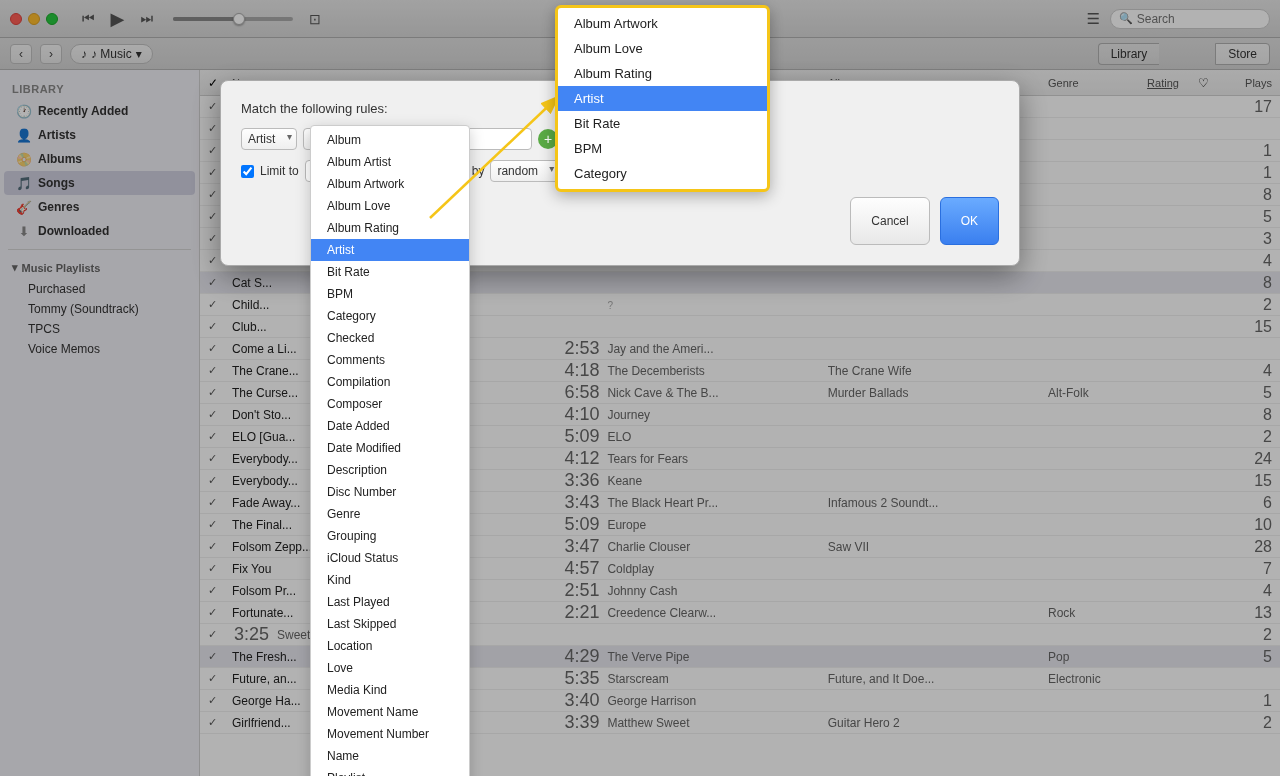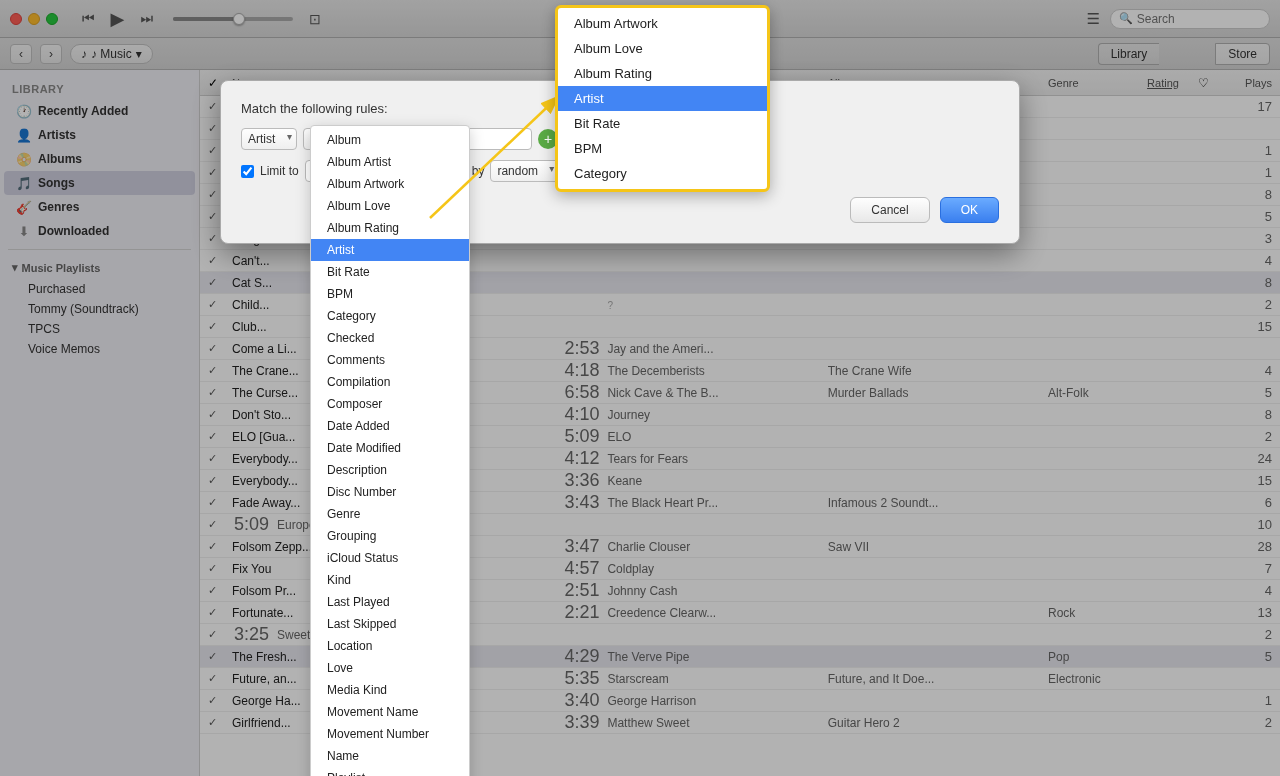--- a/index.html
+++ b/index.html
@@ -68,40 +68,40 @@
     .song-row.highlighted { background: #e8e8f0; }
     .song-row .col-check { font-size: 11px; color: #555; display: flex; align-items: center; }
     .checkmark { color: #555; font-size: 11px; }
     .song-name { flex: 3; min-width: 0; font-size: 12px; color: #222; white-space: nowrap; overflow: hidden; text-overflow: ellipsis; }
     .song-time { width: 45px; flex-shrink: 0; font-size: 18px; color: #666; text-align: right; padding-right: 8px; }
     .song-artist { flex: 2; min-width: 0; font-size: 12px; color: #666; white-space: nowrap; overflow: hidden; text-overflow: ellipsis; }
     .song-album { flex: 2; min-width: 0; font-size: 12px; color: #666; white-space: nowrap; overflow: hidden; text-overflow: ellipsis; }
     .song-genre { width: 80px; flex-shrink: 0; font-size: 12px; color: #666; white-space: nowrap; overflow: hidden; text-overflow: ellipsis; }
     .song-rating { width: 70px; flex-shrink: 0; text-align: center; }
     .song-heart { width: 24px; flex-shrink: 0; }
-    .song-plays { width: 50px; flex-shrink: 0; font-size: 13px; color: #666; text-align: right; }
+    .song-plays { width: 50px; flex-shrink: 0; font-size: 16px; color: #666; text-align: right; }
     .icloud-question { color: #aaa; font-size: 10px; }
 
     
     .overlay-backdrop { position: fixed; top: 0; left: 0; width: 1280px; height: 776px; background: rgba(0,0,0,0.3); z-index: 50; }
 
     
     .smart-dialog { position: fixed; top: 80px; left: 220px; width: 800px; background: #f0f0f0; border: 1px solid #aaa; border-radius: 8px; box-shadow: 0 10px 30px rgba(0,0,0,0.4); z-index: 100; padding: 20px; }
     .dialog-title { font-size: 13px; color: #333; margin-bottom: 12px; }
     .rule-row { display: flex; align-items: center; gap: 6px; margin-bottom: 10px; }
     .rule-select { background: linear-gradient(to bottom, #fefefe, #efefef); border: 1px solid #bbb; border-radius: 4px; padding: 3px 20px 3px 6px; font-size: 12px; color: #333; cursor: pointer; appearance: none; -webkit-appearance: none; position: relative; }
     .rule-select-wrapper { position: relative; display: inline-block; }
     .rule-select-wrapper::after { content: '▾'; position: absolute; right: 5px; top: 3px; font-size: 10px; color: #666; pointer-events: none; }
     .rule-text-input { border: 1px solid #bbb; border-radius: 4px; padding: 3px 6px; font-size: 12px; width: 150px; }
     .rule-add-btn { width: 20px; height: 20px; border-radius: 50%; background: #5aab45; border: none; color: white; font-size: 14px; cursor: pointer; display: flex; align-items: center; justify-content: center; line-height: 1; }
     .limit-row { display: flex; align-items: center; gap: 6px; margin-bottom: 10px; font-size: 12px; color: #333; }
     .limit-input { width: 50px; border: 1px solid #bbb; border-radius: 4px; padding: 3px 6px; font-size: 12px; }
     .dialog-footer { display: flex; justify-content: flex-end; gap: 10px; margin-top: 15px; }
     .btn-cancel { background: linear-gradient(to bottom, #fefefe, #e8e8e8); border: 1px solid #bbb; border-radius: 6px; padding: 5px 20px; font-size: 12px; cursor: pointer; color: #333; }
-    .btn-ok { background: linear-gradient(to bottom, #6aabff, #3a7fef); border: 1px solid #2a6fdf; border-radius: 6px; padding: 5px 20px; font-size: 12px; cursor: pointer; color: white; font-weight: 500; }
+    .btn-ok { background: linear-gradient(to bottom, #6aabff, #3a7fef); border: 1px solid #2a6fdf; border-radius: 6px; padding: 16px 20px; font-size: 12px; cursor: pointer; color: white; font-weight: 500; }
 
     
     .field-dropdown { position: fixed; top: 125px; left: 310px; width: 160px; background: white; border: 1px solid #ccc; border-radius: 4px; box-shadow: 0 4px 15px rgba(0,0,0,0.2); z-index: 200; padding: 3px 0; }
     .field-dropdown-item { padding: 4px 16px; font-size: 12px; color: #222; cursor: pointer; }
     .field-dropdown-item.selected { background: #4285f4; color: white; }
 
     
     .field-dropdown-right { position: fixed; top: 5px; left: 555px; width: 215px; background: white; border: 3px solid #f5c518; border-radius: 6px; box-shadow: 0 4px 15px rgba(0,0,0,0.3); z-index: 300; padding: 3px 0; }
     .field-dropdown-right-item { padding: 5px 16px; font-size: 13px; color: #222; cursor: pointer; }
     .field-dropdown-right-item.selected { background: #4285f4; color: white; }
@@ -423,20 +423,21 @@
             <div class="song-time">3:43</div>
             <div class="song-artist">The Black Heart Pr...</div>
             <div class="song-album">Infamous 2 Soundt...</div>
             <div class="song-genre"></div>
             <div class="song-rating"></div>
             <div class="song-heart"></div>
             <div class="song-plays">6</div>
           </div>
         <div class="song-row">
             <div class="col-check checkmark">✓</div>
+            <div class="song-name">The Final...</div>
             <div class="song-time">5:09</div>
             <div class="song-artist">Europe</div>
             <div class="song-album"></div>
             <div class="song-genre"></div>
             <div class="song-rating"></div>
             <div class="song-heart"></div>
             <div class="song-plays">10</div>
           </div>
         <div class="song-row">
             <div class="col-check checkmark">✓</div>

